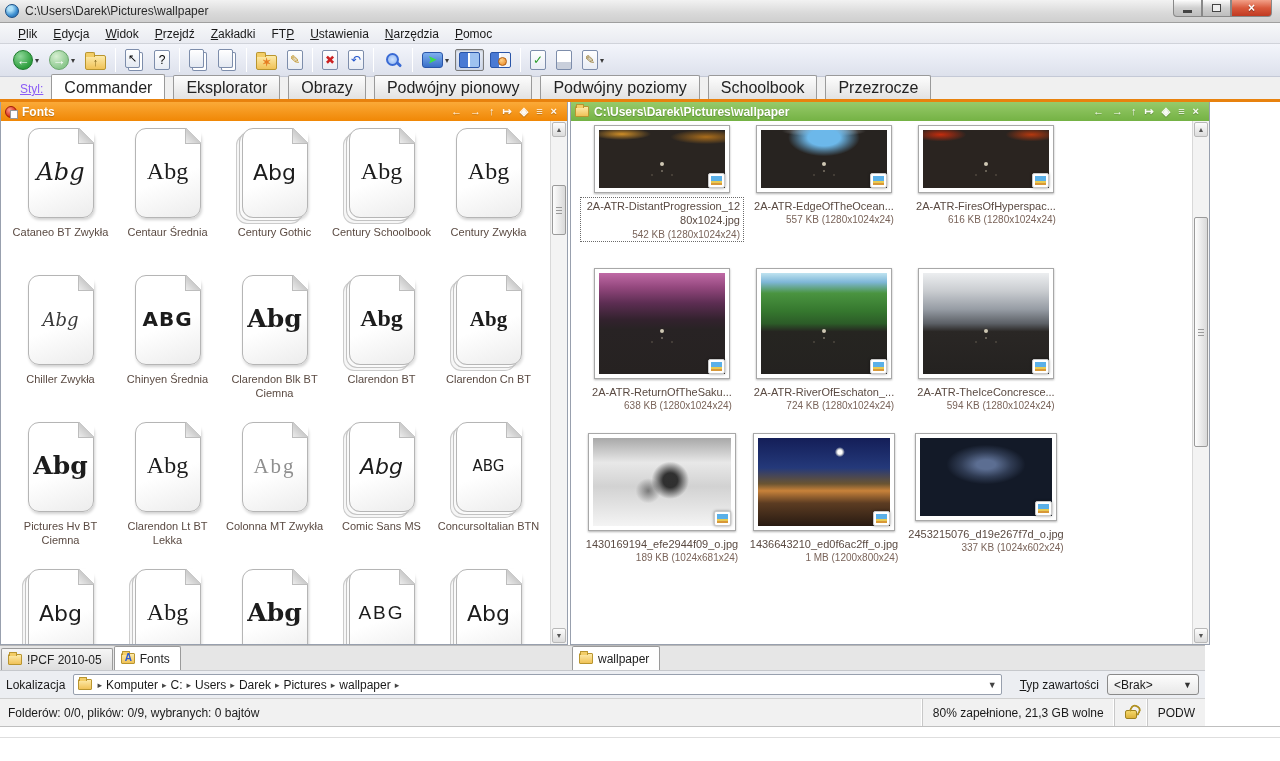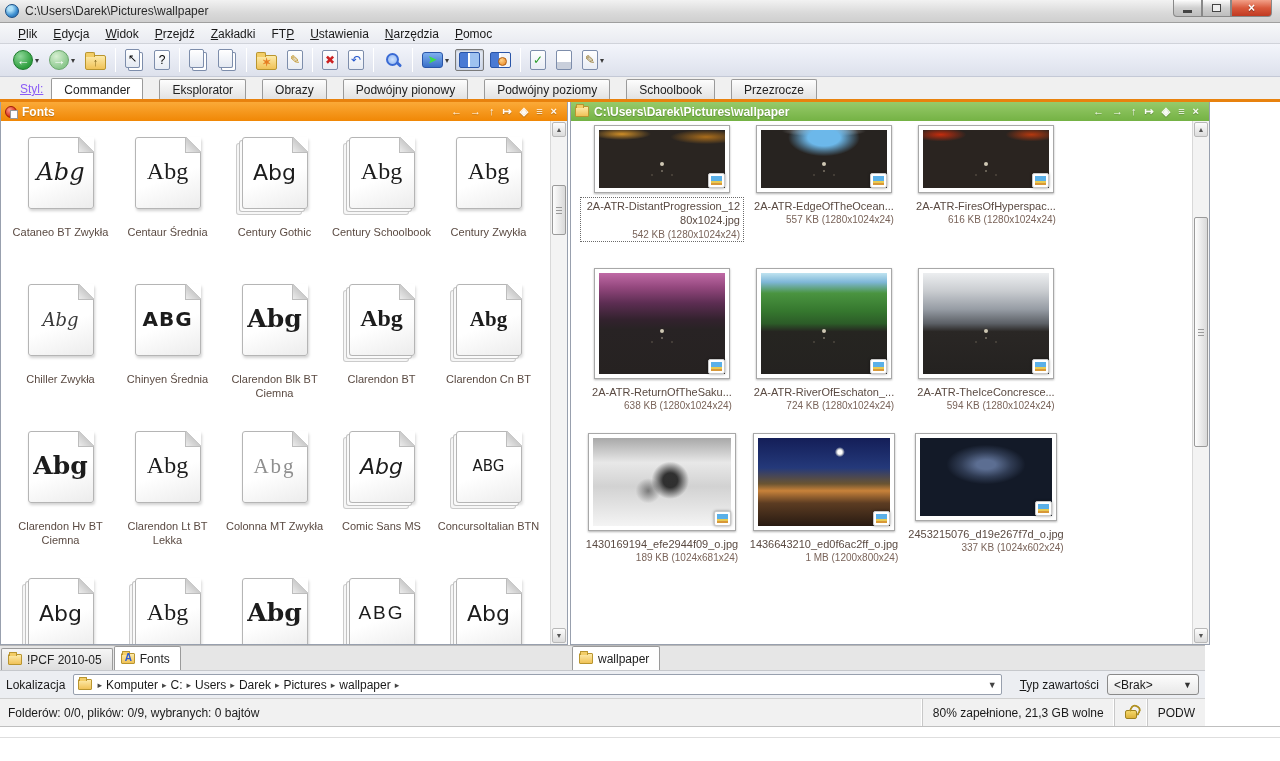--- a/index.html
+++ b/index.html
@@ -43,21 +43,21 @@
   .tb-ic.panel-arrow { width:21px; height:16px; background:linear-gradient(#7fb0f0,#3a70c8); border:1px solid #2a55a8; border-radius:3px; color:#3adf4a; font-size:10px; font-weight:bold; }
   .tb-ic.panes { width:21px; height:16px; border:1px solid #2a55a8; border-radius:2px; background:linear-gradient(90deg,#4a7ad4 0 44%, #ffffff 44% 52%, #9ec2f0 52%); }
   .tb-ic.panes2 { width:21px; height:16px; border:1px solid #2a55a8; border-radius:2px; background:linear-gradient(90deg,#4a7ad4 0 44%, #ffffff 44% 52%, #f2f4f8 52%); }
   .tb-ic.panes2::after { content:""; position:absolute; right:3px; top:4px; width:7px; height:7px; border-radius:50%; background:radial-gradient(circle at 35% 30%, #ffd38a, #e8821e); border:1px solid #b05c10; }
   .tb-ic.doc-split { width:16px; height:20px; background:linear-gradient(#ffffff 0 60%, #c9cfdb 60%), linear-gradient(#fff,#eef); border:1px solid #7d8dab; border-radius:2px; }
   .tb-dd { font-size:8px; color:#3a3a3a; margin-left:2px; }
 
   
   .stylerow { height:22px; background:#f0f0f0; display:flex; align-items:flex-end; padding-left:8px; }
   .style-label { font-size:12px; color:#8b5cf6; margin:0 8px 3px 12px;text-decoration:underline; }
-  .stab { font-size:12px; color:#222; padding:3px 12px 2px; border:1px solid #9a9a9a; border-bottom:none; background:linear-gradient(#fdfdfd,#e2e2e2); margin-right:16px; border-radius:2px 2px 0 0; }
+  .stab { font-size:16px; color:#222; padding:3px 12px 2px; border:1px solid #9a9a9a; border-bottom:none; background:linear-gradient(#fdfdfd,#e2e2e2); margin-right:8px; border-radius:2px 2px 0 0; }
   .stab.active { background:#fff; font-weight:normal; padding-top:4px; position:relative; z-index:2; }
   .accentline { height:3px; background:#e8820e; }
 
   
   .main { position:relative; height:543px; background:#fff; }
   .pane { position:absolute; top:0; bottom:0; background:#fff; border:1px solid #98a0ae; border-top:none; }
   .pane-left { left:0; width:568px; }
   .pane-right { left:570px; width:640px; }
   .pane-head { height:19px; display:flex; align-items:center; padding:0 6px 0 4px; color:#fff; font-weight:bold; font-size:12px; text-shadow:0 1px 1px rgba(0,0,0,.25); }
   .pane-head.orange { background:linear-gradient(#fbaa38,#f08705); }
@@ -74,21 +74,21 @@
   .vscroll { position:absolute; top:19px; bottom:0; right:0; width:17px; background:#f3f3f3; border-left:1px solid #d8d8d8; }
   .sc-arrow { position:absolute; left:1px; right:1px; height:15px; display:flex; align-items:center; justify-content:center; font-size:7px; color:#555; background:linear-gradient(#fcfcfc,#dcdcdc); border:1px solid #b8b8b8; border-radius:2px; }
   .sc-up { top:1px; } .sc-down { bottom:1px; }
   .sc-thumb { position:absolute; left:1px; right:1px; background:linear-gradient(90deg,#fdfdfd,#d9d9d9); border:1px solid #9a9a9a; border-radius:2px; }
   .sc-thumb::after { content:""; position:absolute; left:3px; right:3px; top:50%; height:1px; background:#9a9a9a; box-shadow:0 -3px 0 #9a9a9a, 0 3px 0 #9a9a9a; }
 
   
   .fonts-grid { display:grid; grid-template-columns:repeat(5,107px); padding:6px 0 0 6px; }
   .font-item { height:147px; display:flex; flex-direction:column; align-items:center; }
   .page-wrap { height:92px; display:flex; align-items:center; justify-content:center; }
-  .page { width:66px; height:72px; position:relative; background:linear-gradient(160deg,#ffffff 55%,#ececec); border:1px solid #b5b5b5; border-radius:3px; box-shadow:1px 2px 3px rgba(0,0,0,.18); }
+  .page { width:66px; height:90px; position:relative; background:linear-gradient(160deg,#ffffff 55%,#ececec); border:1px solid #b5b5b5; border-radius:11px; box-shadow:1px 2px 3px rgba(0,0,0,.18); }
   .stacked .page { box-shadow:-3px 3px 0 -1px #fafafa, -3px 3px 0 0 #c2c2c2, -6px 6px 0 -1px #f6f6f6, -6px 6px 0 0 #cbcbcb, 1px 2px 3px rgba(0,0,0,.15); }
   .page::before { content:""; position:absolute; top:-1px; right:-1px; width:15px; height:15px; background:linear-gradient(225deg,#ffffff 0 48%, #c9c9c9 50%, #ececec 100%); border-left:1px solid #bdbdbd; border-bottom:1px solid #bdbdbd; }
   .pv { position:absolute; left:0; right:0; top:50%; transform:translateY(-54%); text-align:center; font-size:24px; color:#1c1c1c; }
   .s-italic-serif { font-family:"DejaVu Serif",serif; font-style:italic; }
   .s-serif { font-family:"Liberation Serif",serif; }
   .s-sans { font-family:"DejaVu Sans",sans-serif; font-size:22px; }
   .s-script { font-family:"DejaVu Serif",serif; font-style:italic; font-size:18px; color:#3a3a3a; }
   .s-heavy-caps { font-family:"DejaVu Sans",sans-serif; font-weight:bold; font-size:20px; letter-spacing:1px; }
   .s-black-serif { font-family:"DejaVu Serif",serif; font-weight:bold; font-size:25px; }
   .s-bold-serif { font-family:"Liberation Serif",serif; font-weight:bold; font-size:24px; }
@@ -386,21 +386,21 @@
                 </div>
               </div>
               <div class="fl">Clarendon Cn BT</div>
             </div>
             <div class="font-item">
               <div class="page-wrap">
                 <div class="page">
                   <span class="pv s-black-serif">Abg</span>
                 </div>
               </div>
-              <div class="fl">Clarendon Hv BT Ciemna</div>
+              <div class="fl">Pictures Hv BT Ciemna</div>
             </div>
             <div class="font-item">
               <div class="page-wrap">
                 <div class="page">
                   <span class="pv s-serif">Abg</span>
                 </div>
               </div>
               <div class="fl">Clarendon Lt BT Lekka</div>
             </div>
             <div class="font-item">

